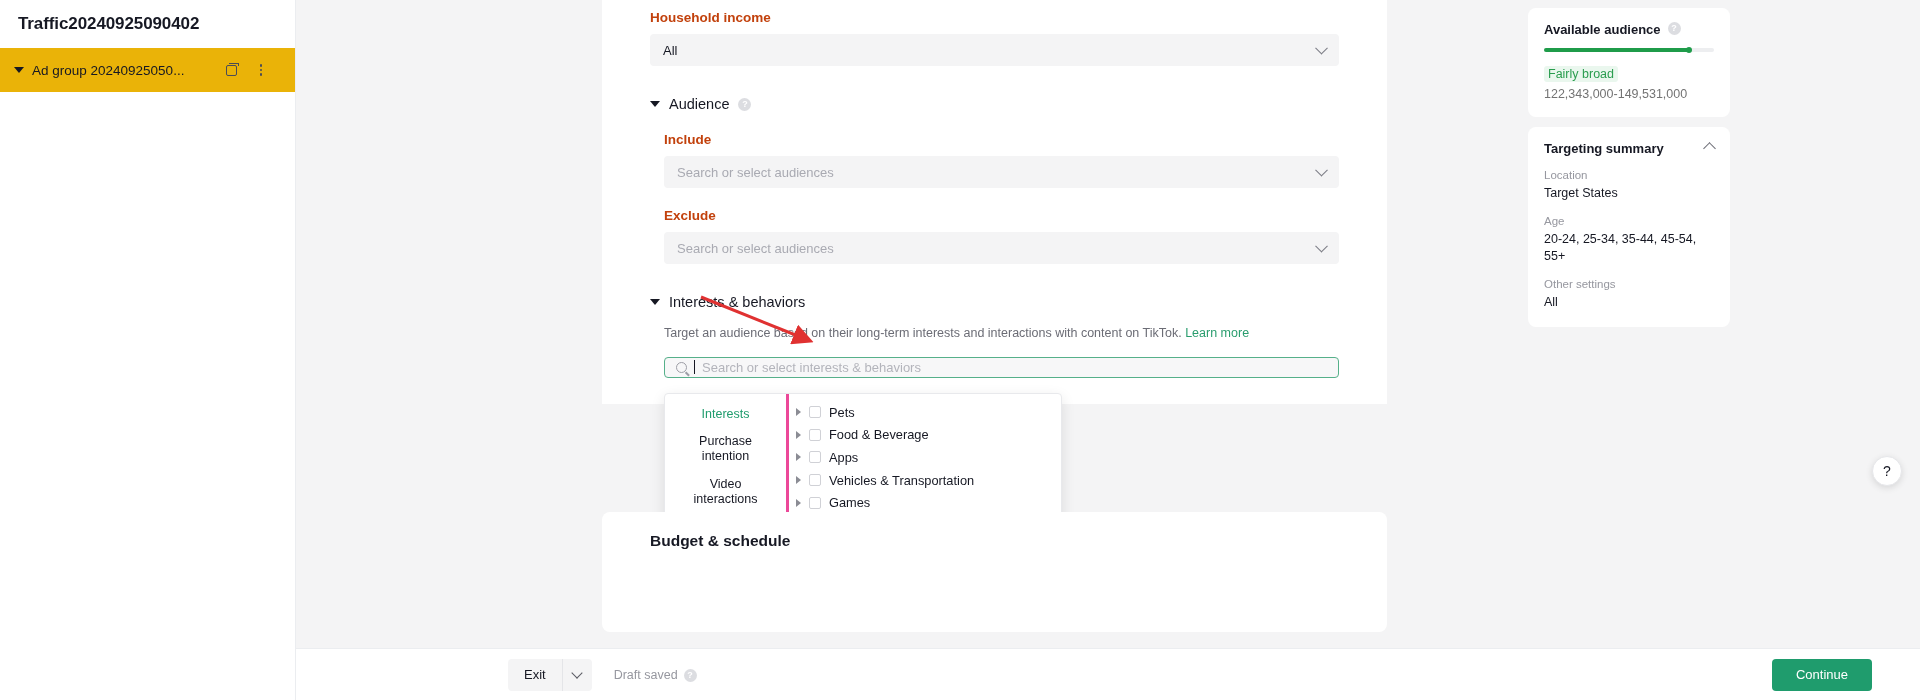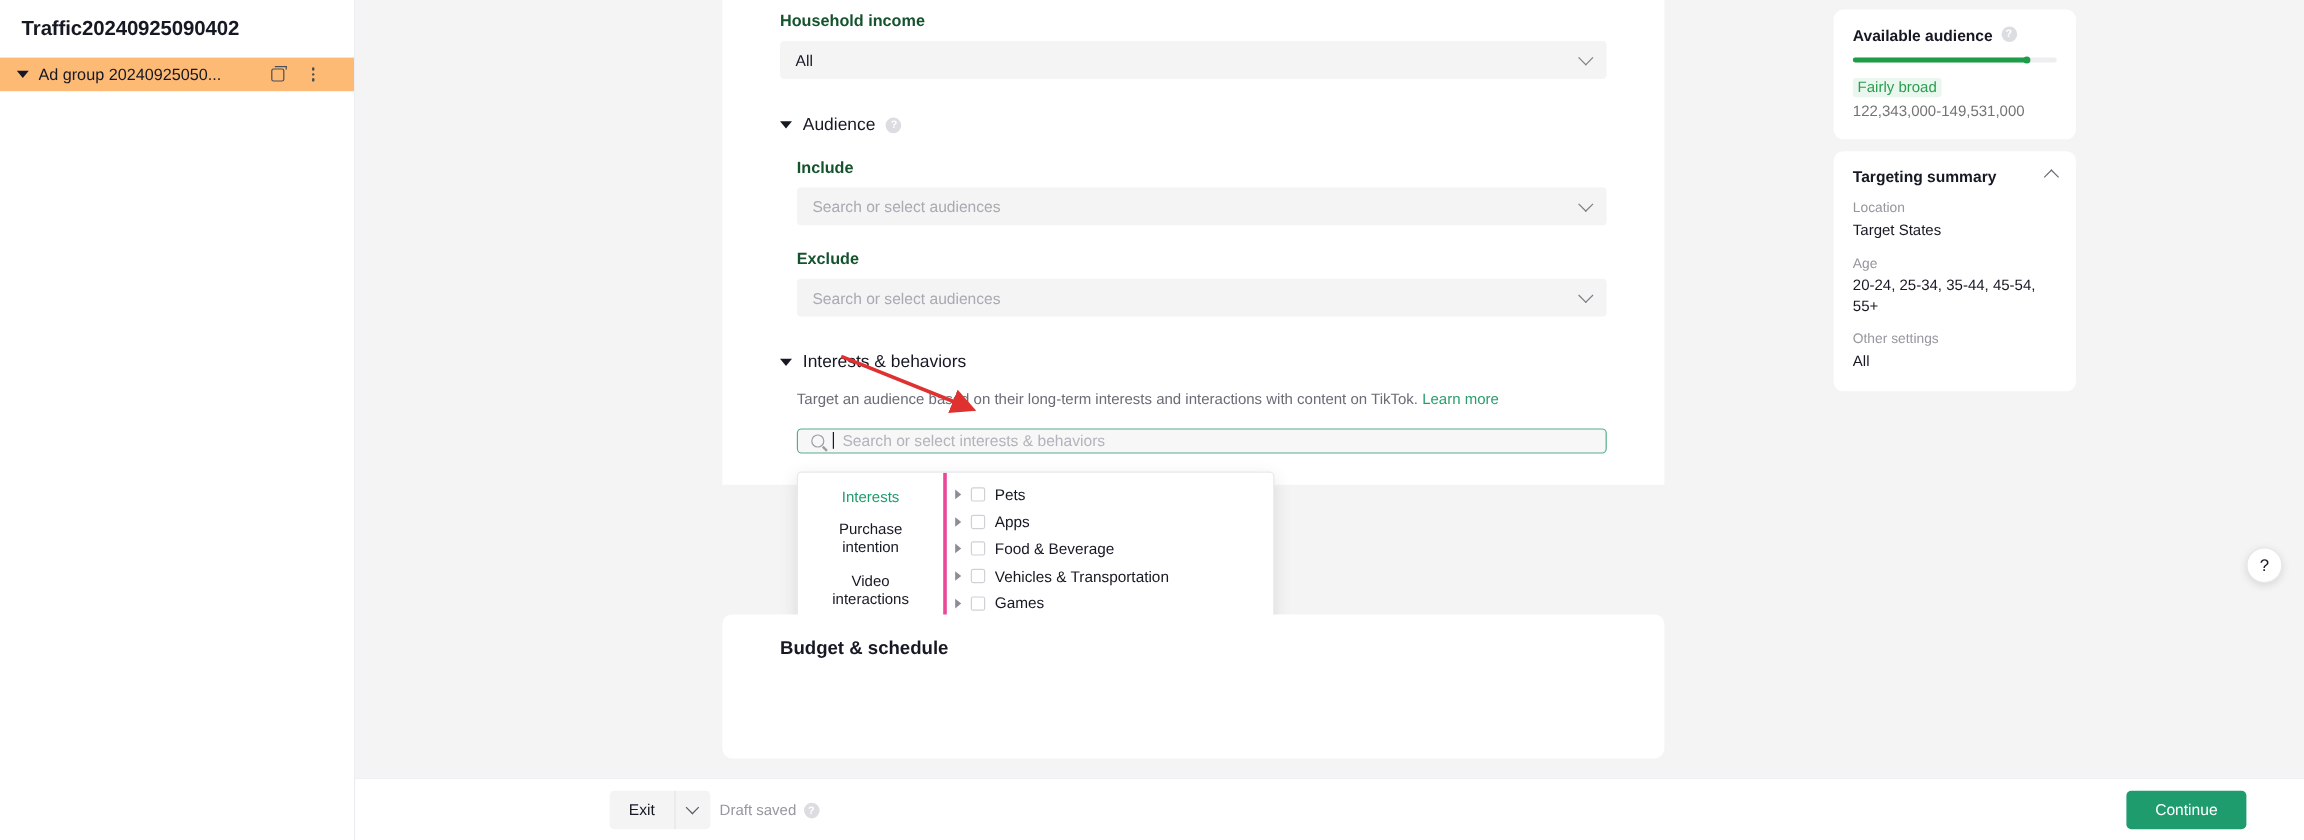--- a/index.html
+++ b/index.html
@@ -16,21 +16,21 @@
     width: 296px; height: 700px; background: #ffffff;
     border-right: 1px solid #ebedf0; flex: 0 0 296px;
     padding-top: 6px;
   }
   .campaign-title {
     font-size: 17px; font-weight: 700; color: #161823;
     padding: 8px 18px 14px 18px; letter-spacing: -0.1px;
   }
   .adgroup-row {
     display: flex; align-items: center; gap: 8px;
-    background: #fdba74; height: 28px; padding: 0 12px 0 14px;
+    background: #eab308; height: 44px; padding: 0 12px 0 14px;
     cursor: pointer;
   }
   .caret-down {
     width: 0; height: 0; border-left: 5px solid transparent;
     border-right: 5px solid transparent; border-top: 6px solid #161823;
     flex: 0 0 auto;
   }
   .adgroup-label {
     font-size: 13.5px; color: #161823; white-space: nowrap;
     overflow: hidden; text-overflow: ellipsis; flex: 1 1 auto;
@@ -56,21 +56,21 @@
     flex: 1 1 auto; position: relative; height: 700px;
     background: #f4f4f5; overflow: hidden;
   }
   .form-card {
     position: absolute; left: 306px; top: -110px; width: 785px;
     background: #ffffff; border-radius: 8px 8px 0 0;
     padding: 0 48px 26px 48px;
   }
   .field-block { margin-top: 26px; }
   .field-label {
-    font-size: 13.5px; font-weight: 700; color: #14532d; margin-bottom: 9px;
+    font-size: 13.5px; font-weight: 700; color: #c2410c; margin-bottom: 9px;
   }
   .select-box {
     height: 32px; background: #f4f4f5; border-radius: 4px;
     display: flex; align-items: center; padding: 0 12px;
     font-size: 13px; color: #161823; cursor: pointer; position: relative;
     border: 1px solid transparent;
   }
   .select-box.placeholder-style { color: #a9aab2; }
   .chev {
     position: absolute; right: 12px; top: 50%; width: 9px; height: 9px;
@@ -211,21 +211,21 @@
   }
   .exit-split {
     width: 30px; height: 32px; display: flex; align-items: center;
     justify-content: center; border-left: 1px solid #e4e5e8; cursor: pointer;
   }
   .exit-chev {
     width: 8px; height: 8px; border-right: 1.5px solid #5a5b63;
     border-bottom: 1.5px solid #5a5b63; transform: translateY(-2px) rotate(45deg);
   }
   .draft-text {
-    font-size: 12.5px; color: #96979f; margin-left: 8px;
+    font-size: 12.5px; color: #96979f; margin-left: 22px;
     display: flex; align-items: flex-end; gap: 6px;
   }
   .continue-btn {
     margin-left: auto; background: #1f9c6d; color: #ffffff; font-size: 13px;
     height: 32px; border-radius: 4px; display: flex; align-items: center;
     padding: 0 24px; cursor: pointer;
   }
 
   
   .help-fab {
@@ -323,26 +323,26 @@
             </div>
           <div class="dd-right" id="dd-items">
               <div class="dd-item">
                 <span class="mini-caret"></span>
                 <span class="checkbox"></span>
                 <span class="dd-item-label">Pets</span>
               </div>
               <div class="dd-item">
                 <span class="mini-caret"></span>
                 <span class="checkbox"></span>
+                <span class="dd-item-label">Food &amp; Beverage</span>
+              </div>
+              <div class="dd-item">
+                <span class="mini-caret"></span>
+                <span class="checkbox"></span>
                 <span class="dd-item-label">Apps</span>
-              </div>
-              <div class="dd-item">
-                <span class="mini-caret"></span>
-                <span class="checkbox"></span>
-                <span class="dd-item-label">Food &amp; Beverage</span>
               </div>
               <div class="dd-item">
                 <span class="mini-caret"></span>
                 <span class="checkbox"></span>
                 <span class="dd-item-label">Vehicles &amp; Transportation</span>
               </div>
               <div class="dd-item">
                 <span class="mini-caret"></span>
                 <span class="checkbox"></span>
                 <span class="dd-item-label">Games</span>

